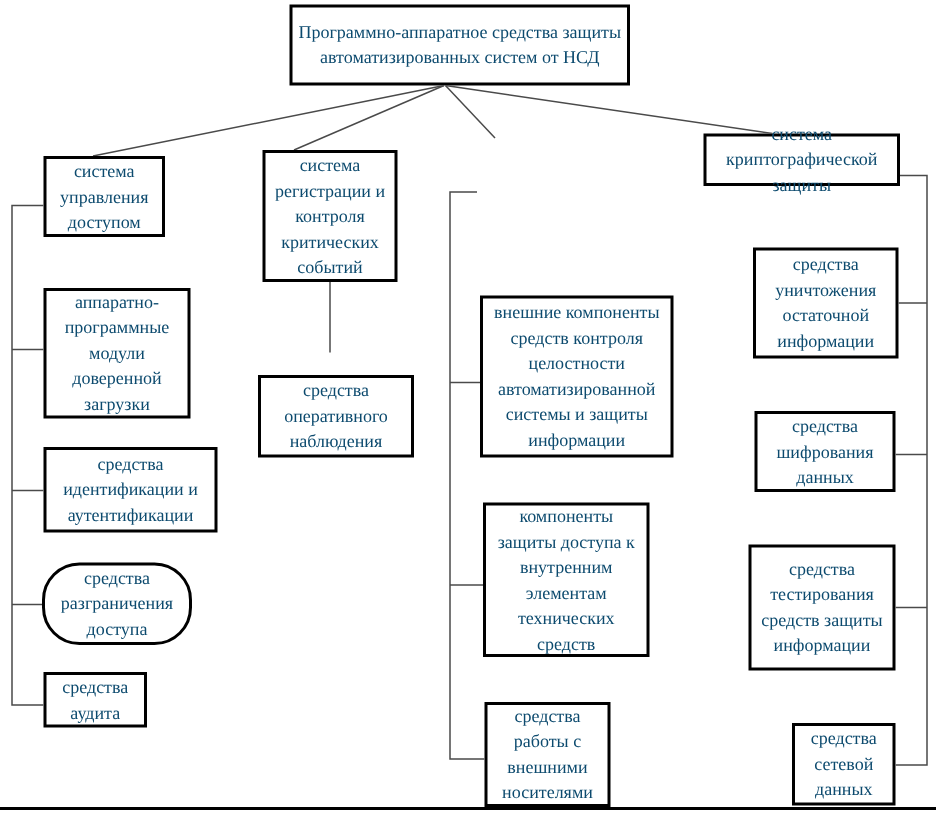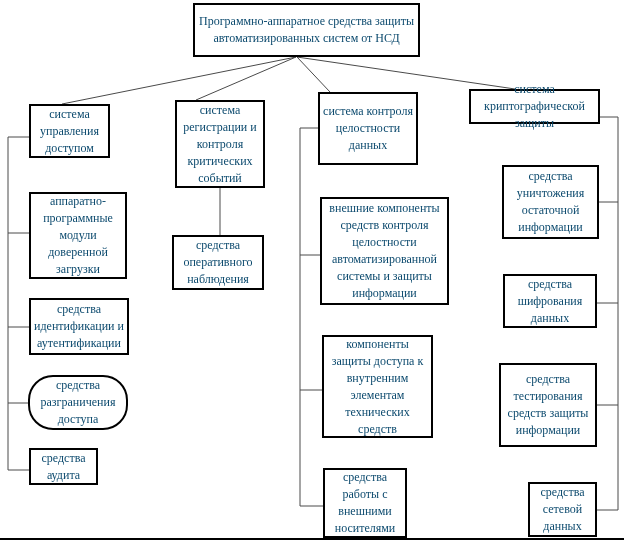--- a/index.html
+++ b/index.html
@@ -59,28 +59,27 @@
       <path d="M618,202 L599,202"></path>
       <path d="M618,303 L597,303"></path>
       <path d="M618,405 L597,405"></path>
     </g>
   </svg>
 
   <div class="node" style="left:193px;top:3px;width:227px;height:54px;">Программно-аппаратное средства защиты автоматизированных систем от НСД</div>
 
   <div class="node" style="left:29px;top:104px;width:81px;height:54px;">система управления доступом</div>
   <div class="node" style="left:29px;top:192px;width:98px;height:87px;">аппаратно-программные модули доверенной загрузки</div>
-  <div class="node" style="left:29px;top:298px;width:100px;height:57px;">средства идентификации и аутентификации</div>
+  <div class="node" style="left:29px;top:298px;width:116px;height:57px;">средства идентификации и аутентификации</div>
   <div class="node" style="left:28px;top:375px;width:100px;height:55px;border-radius:25px;">средства разграничения доступа</div>
   <div class="node" style="left:29px;top:448px;width:69px;height:37px;">средства аудита</div>
 
   <div class="node" style="left:175px;top:100px;width:90px;height:88px;">система регистрации и контроля критических событий</div>
-  <div class="node" style="left:172px;top:235px;width:92px;height:55px;">средства оперативного наблюдения</div>
+  <div class="node" style="left:172px;top:250px;width:104px;height:55px;">средства оперативного наблюдения</div>
 
-  <div class="node" style="left:318px;top:92px;width:100px;height:73px;">система контроля целостности данных</div>
   <div class="node" style="left:320px;top:197px;width:129px;height:108px;">внешние компоненты средств контроля целостности автоматизированной системы и защиты информации</div>
   <div class="node" style="left:322px;top:335px;width:111px;height:103px;">компоненты защиты доступа к внутренним элементам технических средств</div>
   <div class="node" style="left:323px;top:468px;width:84px;height:70px;">средства работы с внешними носителями</div>
 
   <div class="node" style="left:469px;top:89px;width:131px;height:35px;">система криптографической защиты</div>
   <div class="node" style="left:502px;top:165px;width:97px;height:74px;">средства уничтожения остаточной информации</div>
   <div class="node" style="left:503px;top:274px;width:94px;height:54px;">средства шифрования данных</div>
   <div class="node" style="left:499px;top:363px;width:98px;height:84px;">средства тестирования средств защиты информации</div>
   <div class="node" style="left:528px;top:482px;width:69px;height:55px;">средства сетевой данных</div>
 

